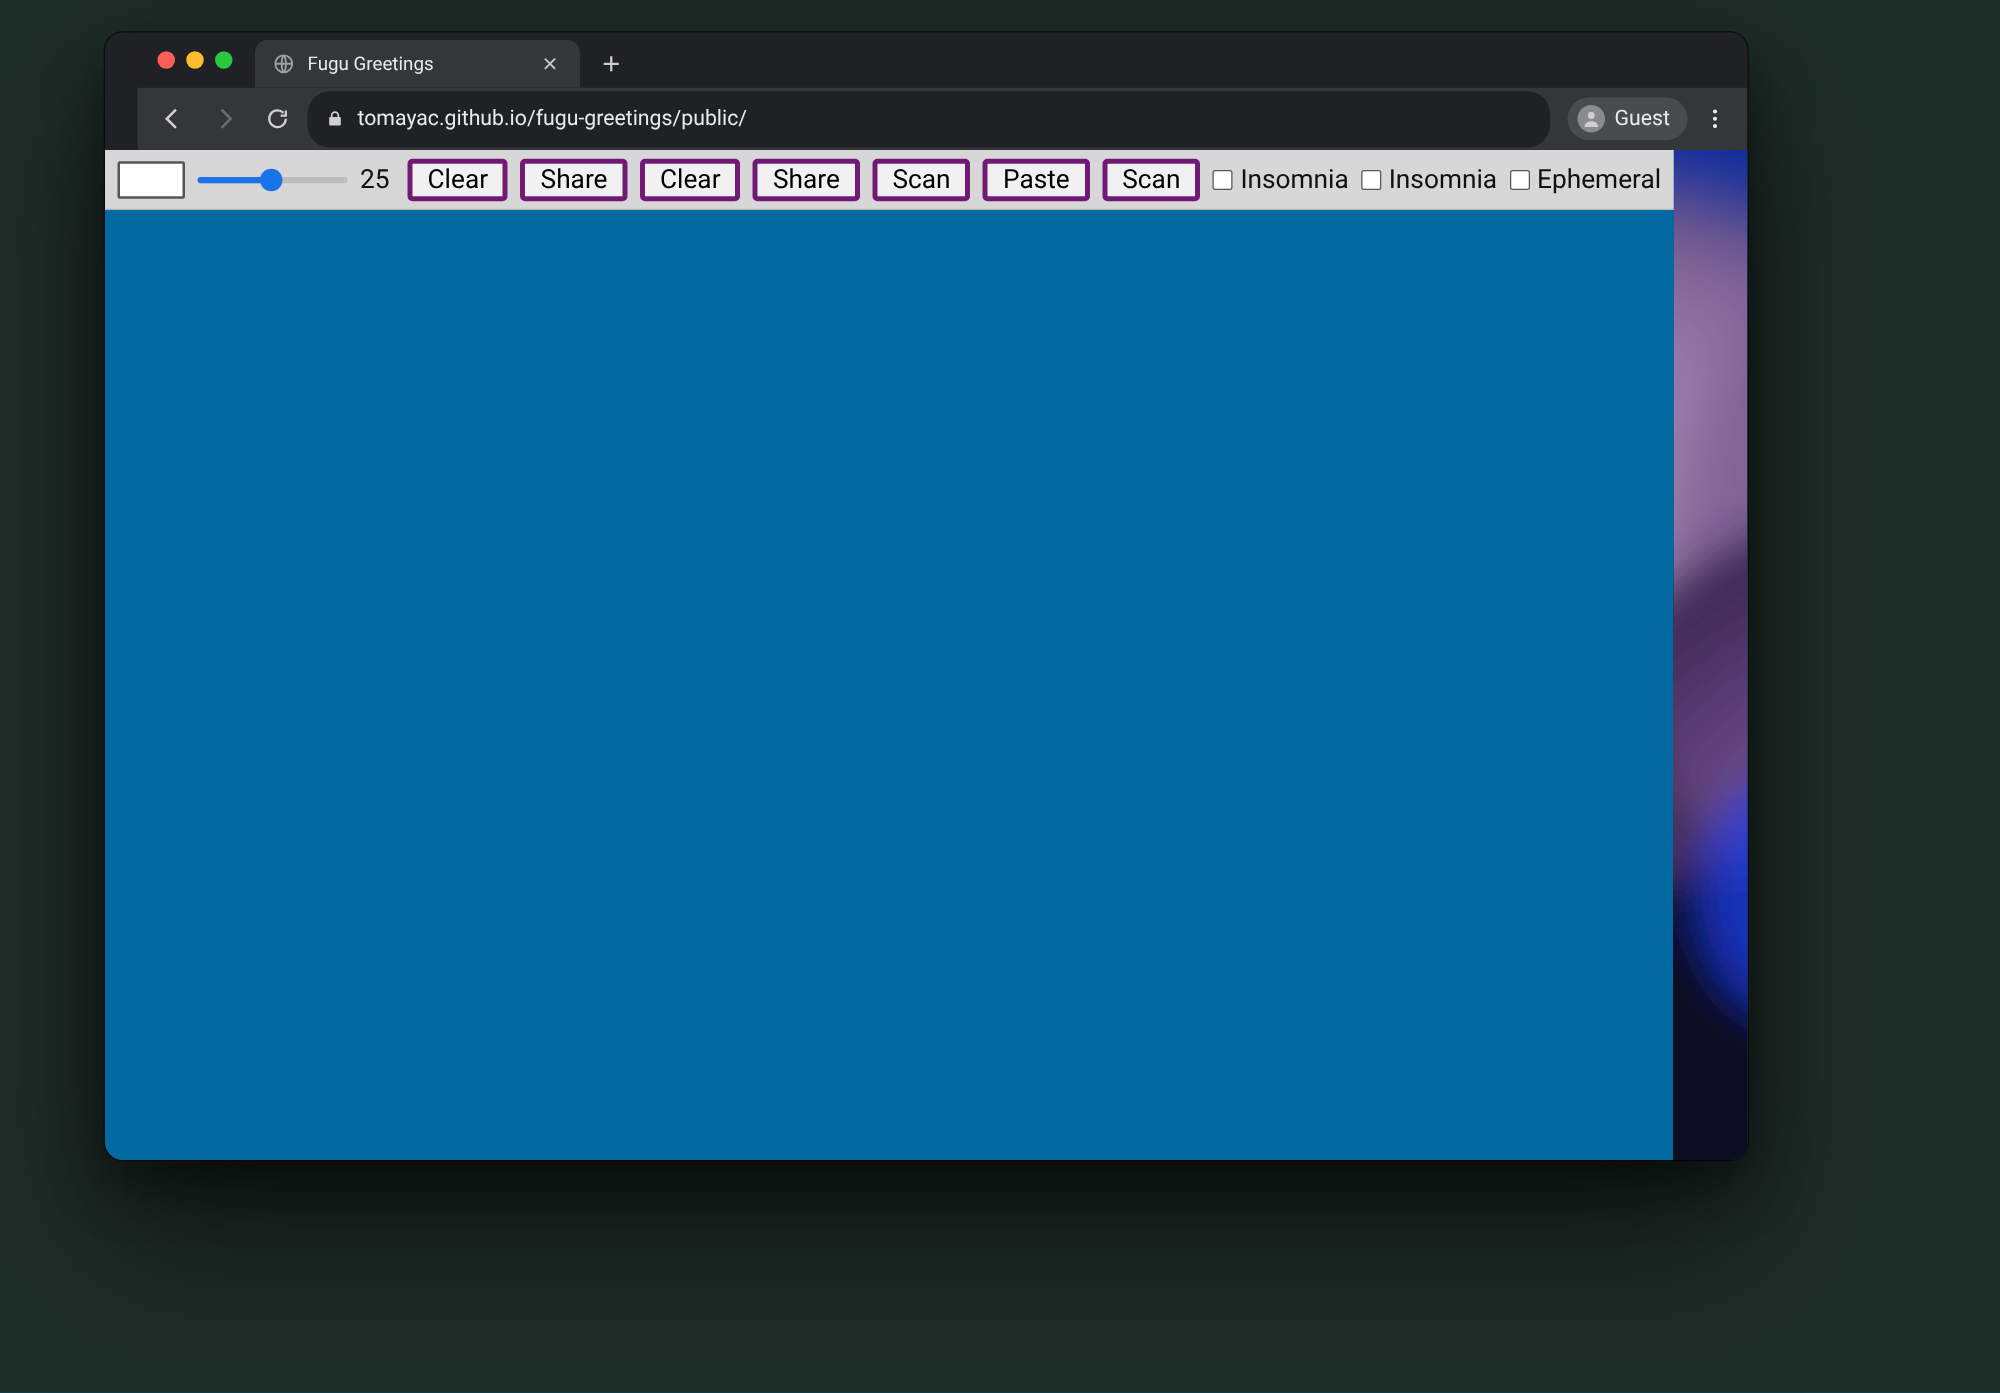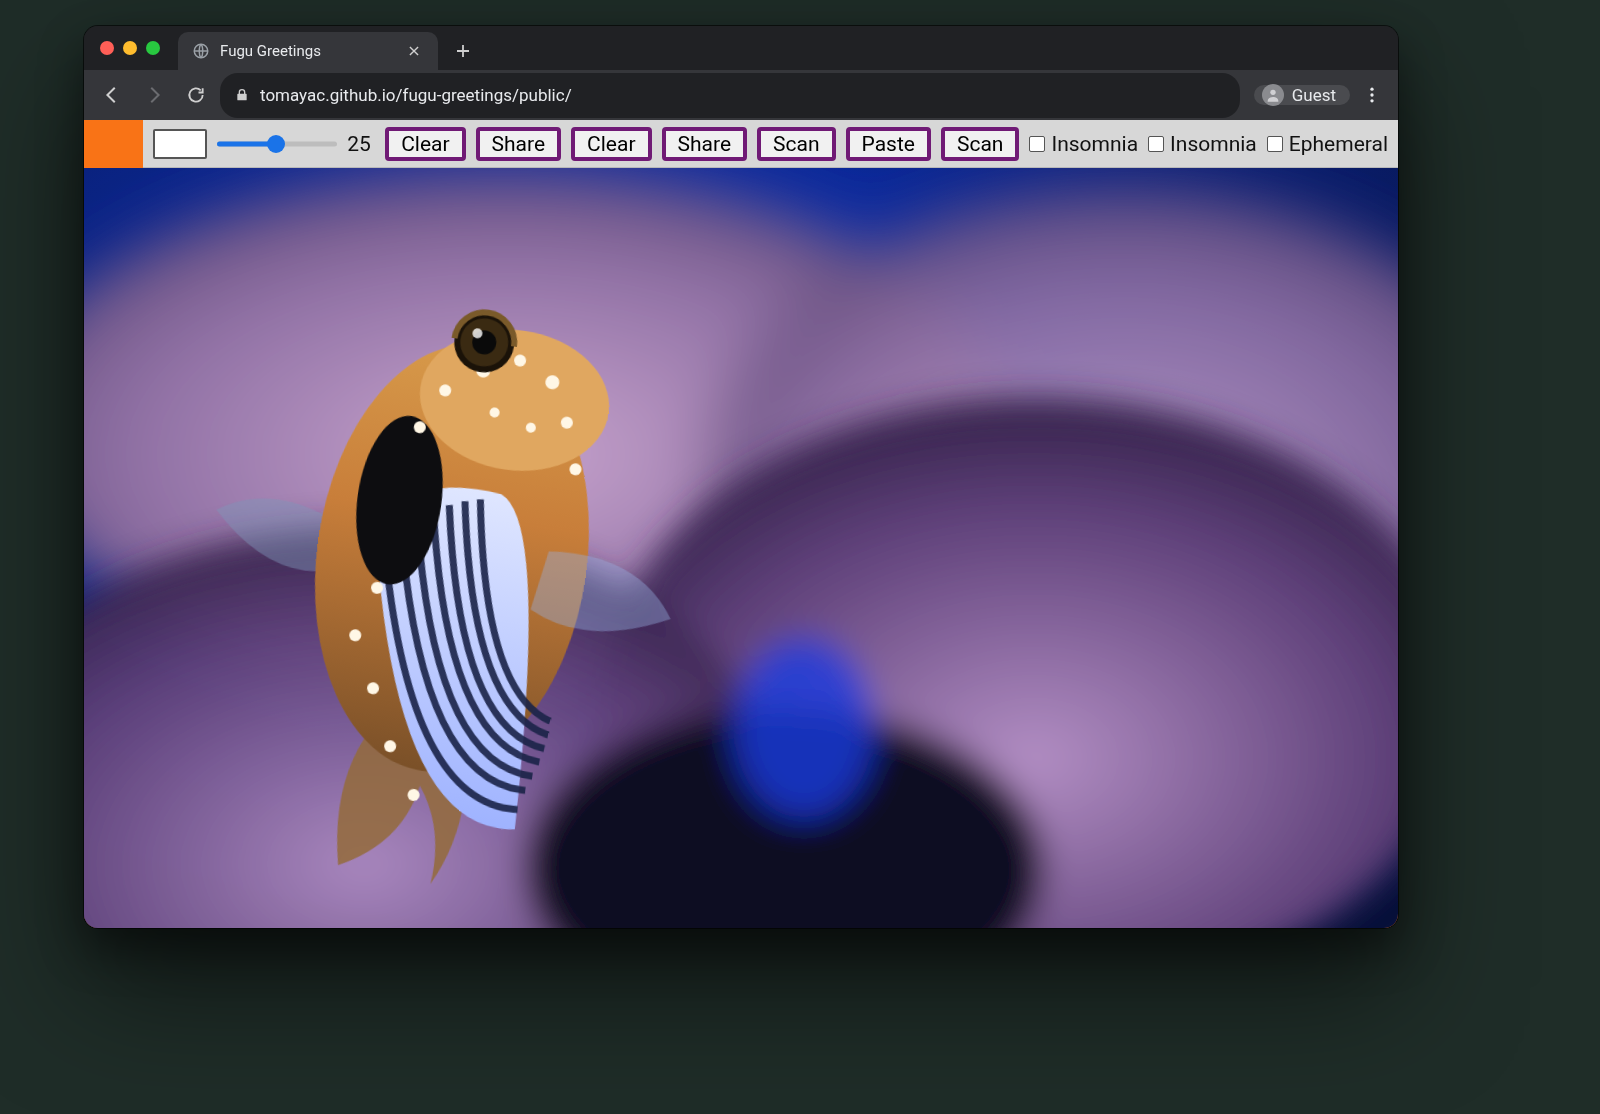--- a/index.html
+++ b/index.html
@@ -17,20 +17,21 @@
     position: absolute;
     left: 84px; top: 26px;
     width: 1314px; height: 902px;
     border-radius: 14px;
     overflow: hidden;
     background: #202124;
     box-shadow:
       0 60px 120px rgba(0,0,0,0.55),
       0 20px 45px rgba(0,0,0,0.45),
       0 0 0 1px rgba(0,0,0,0.6);
+    padding-left: 26px;
   }
   
   .tab-strip {
     height: 44px;
     background: #202124;
     display: flex;
     align-items: flex-end;
     padding-left: 10px;
     position: relative;
   }
@@ -107,21 +108,21 @@
     padding: 0 14px;
     color: #e8eaed;
     font-size: 17px;
     gap: 10px;
   }
   .omnibox .lock { color: #cfcfcf; display:flex; }
   .profile-badge {
     display: flex; align-items: center; gap: 8px;
     background: #4a4b4f;
     color: #e8eaed;
-    height: 20px;
+    height: 34px;
     border-radius: 17px;
     padding: 0 14px 0 8px;
     margin-left: 8px;
     font-size: 17px;
     cursor: pointer;
   }
   .profile-badge .avatar {
     width: 22px; height: 22px; border-radius: 50%;
     background: #8a8b8f;
     display: flex; align-items: center; justify-content: center;
@@ -129,22 +130,22 @@
   .kebab {
     width: 32px; height: 36px;
     display: flex; align-items: center; justify-content: center;
     color: #e8eaed; font-size: 20px;
     cursor: pointer;
   }
   
   .content {
     position: absolute;
     left: 0; top: 94px; right: 0; bottom: 0;
-    background: #f97316;
-    display: flex; flex-direction: column; align-items: flex-end;
+    background: #0369a1;
+    display: flex; flex-direction: row;
   }
   .app-toolbar {
     background: #d7d7d7;
     border-bottom: 1px solid #b9b9b9;
     height: 48px;
     display: flex; align-items: center;
     padding: 0 10px;
     gap: 10px;
     color: #111;
     font-size: 21px;

